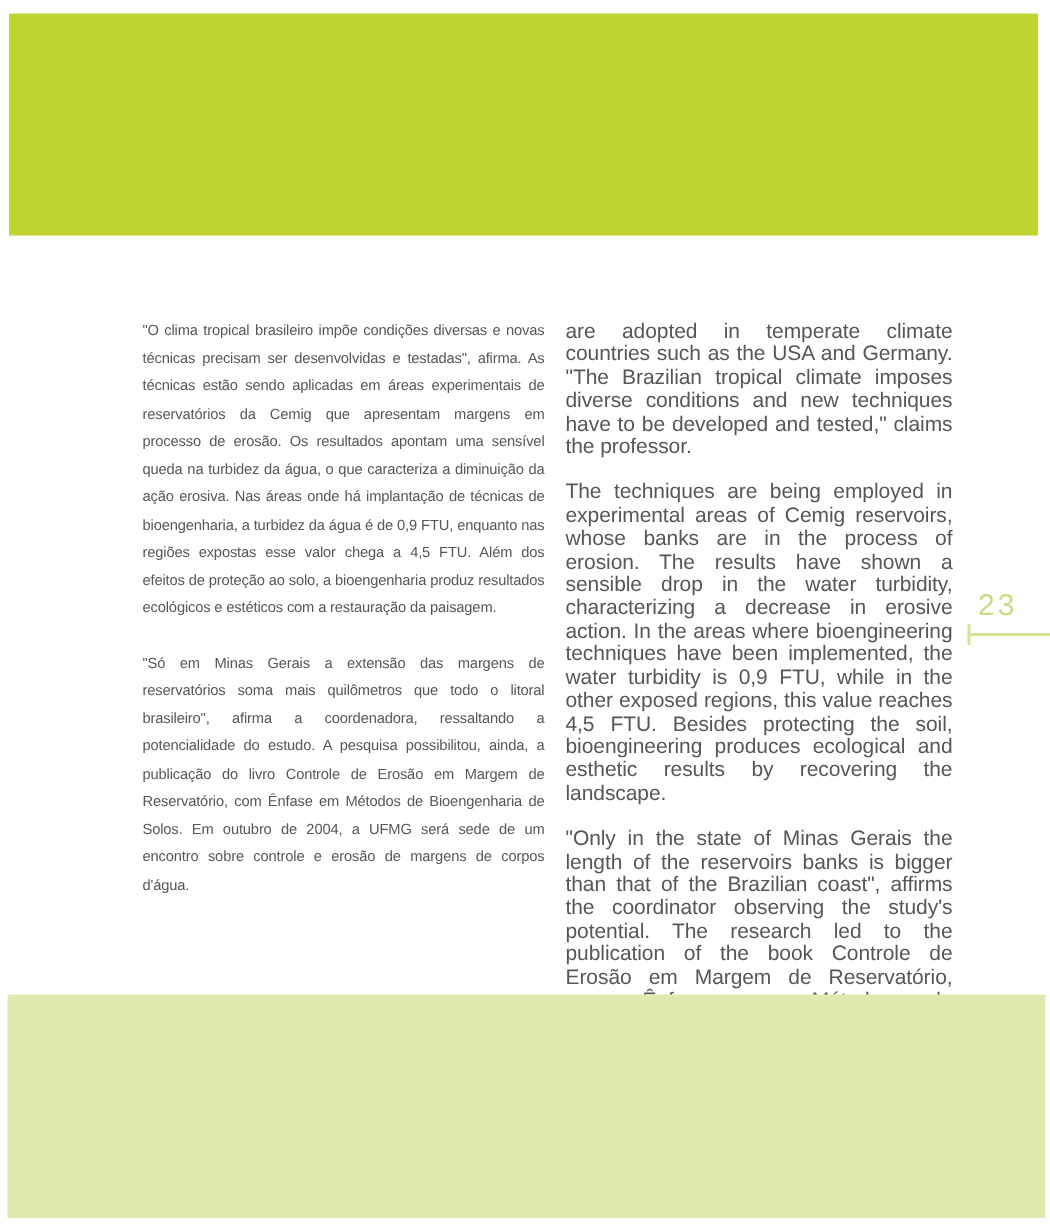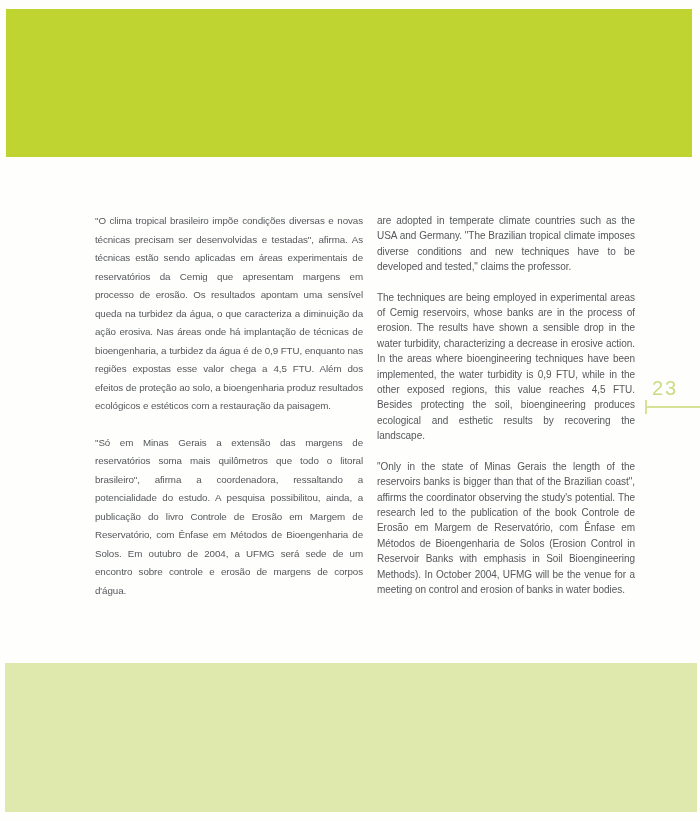--- a/index.html
+++ b/index.html
@@ -46,29 +46,29 @@
     width: 268px;
     font-size: 9.8px;
     line-height: 18.5px;
     letter-spacing: -0.1px;
   }
   .col-left p { margin-bottom: 18px; }
   .col-right {
     left: 377px;
     top: 213px;
     width: 258px;
-    font-size: 10px;
+    font-size: 14px;
     line-height: 15.4px;
     letter-spacing: -0.05px;
   }
   .col-right p { margin-bottom: 15px; }
   .page-num-block {
     position: absolute;
     left: 645px;
-    top: 378px;
+    top: 394px;
     width: 55px;
     height: 30px;
   }
   .page-num {
     display: block;
     padding-left: 7px;
     color: var(--page-number, #c9dc85);
     font-size: 20px;
     font-weight: 400;
     letter-spacing: 2px;

